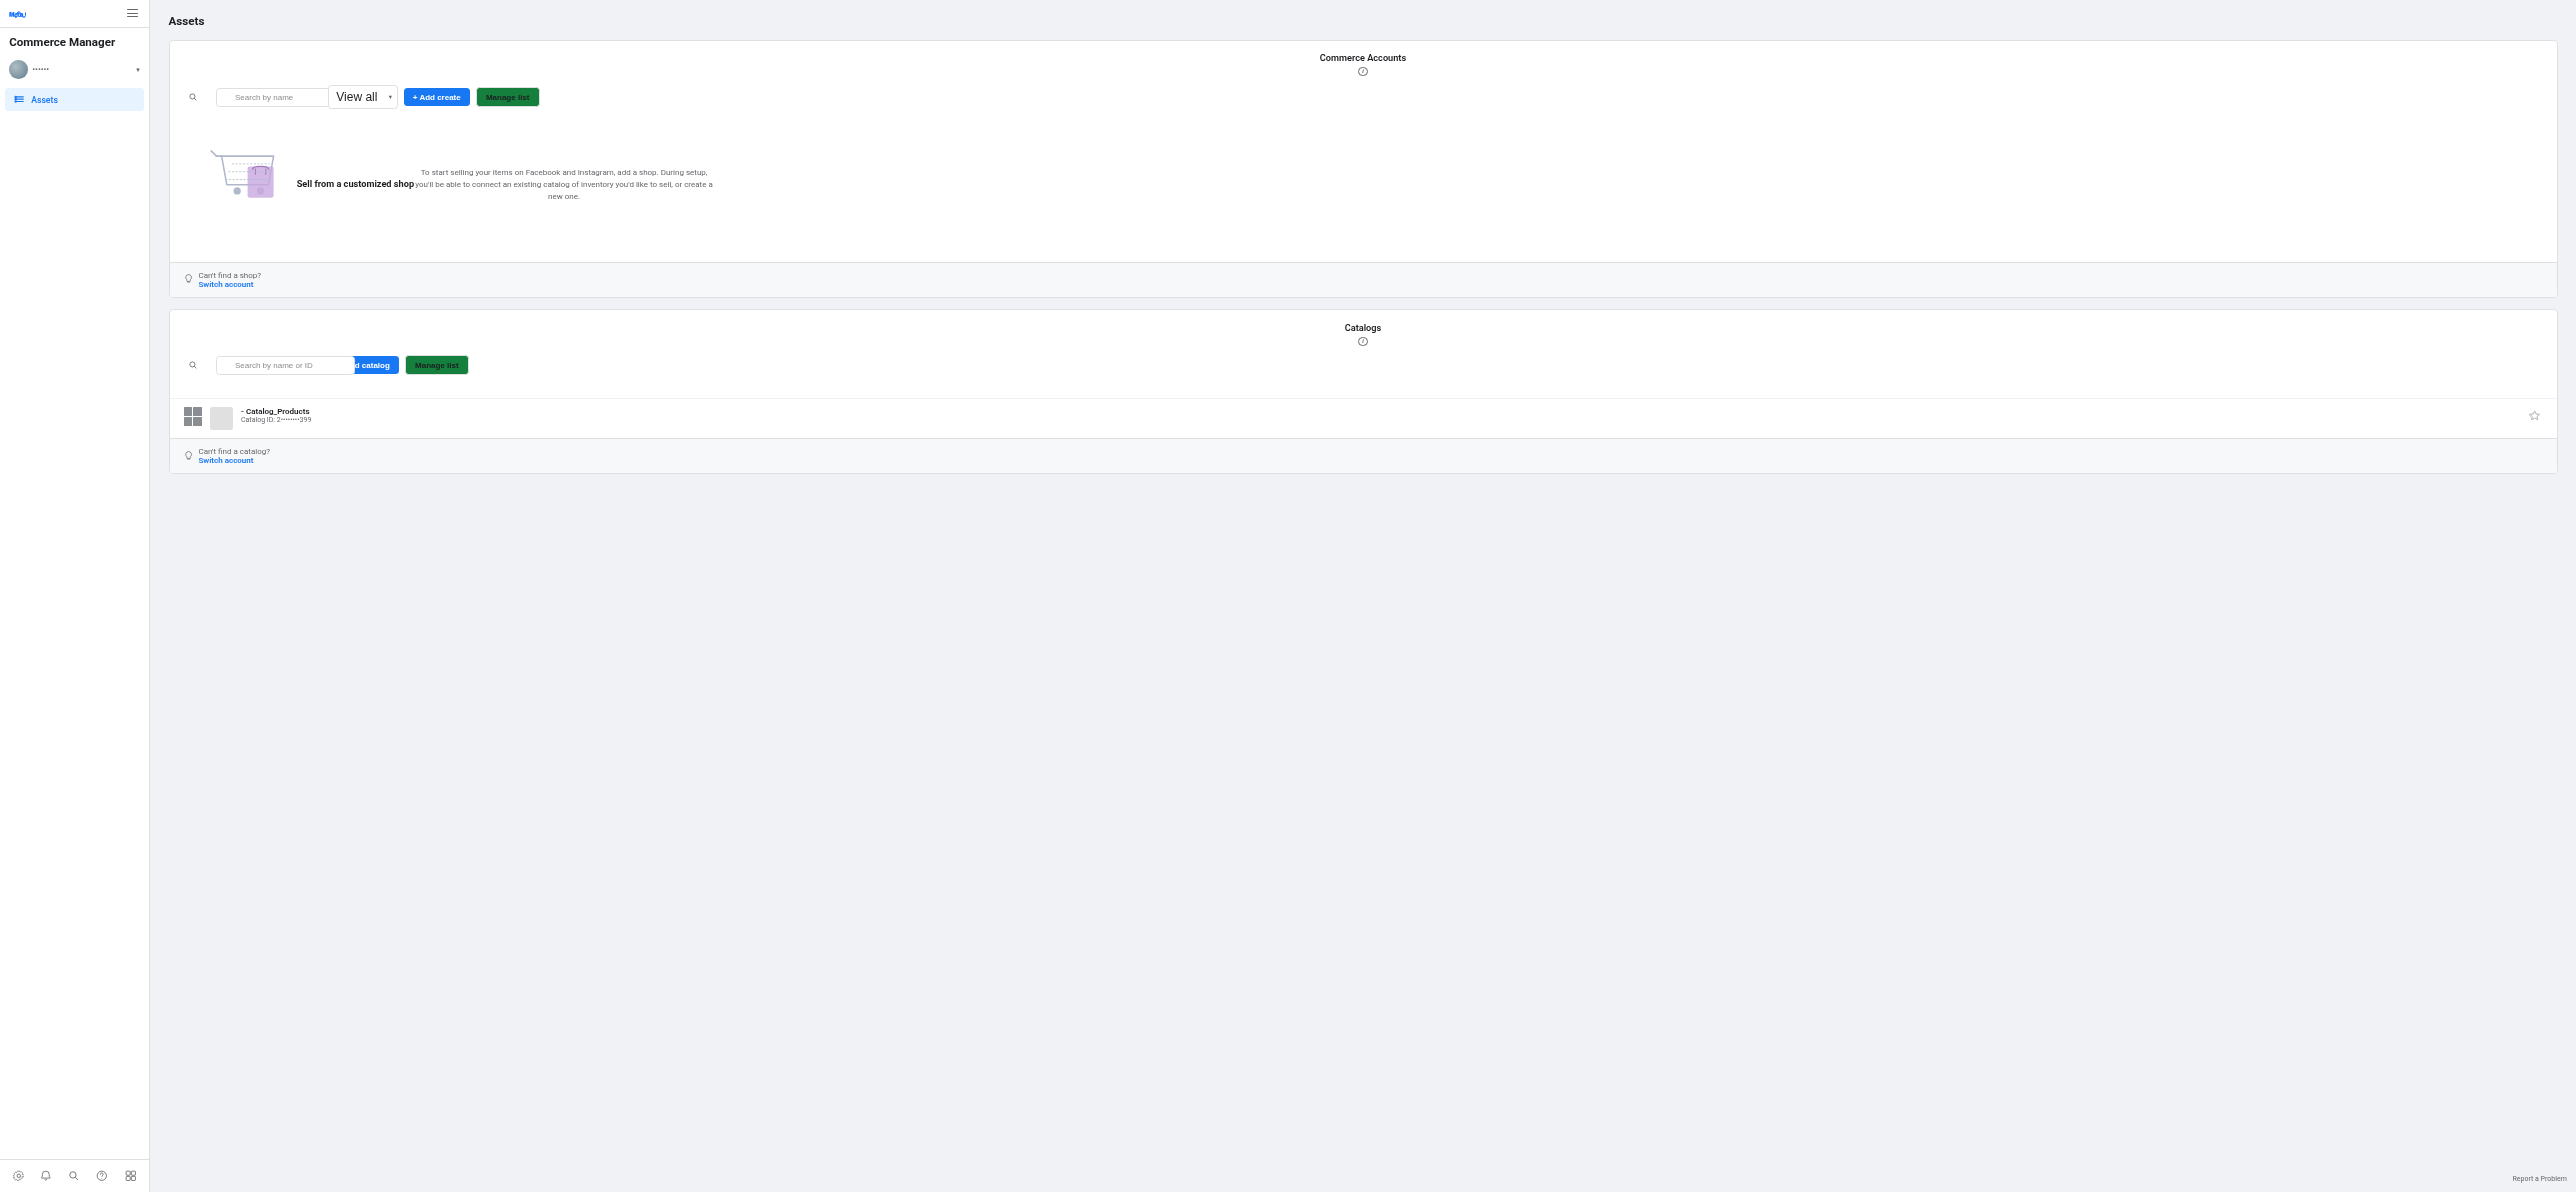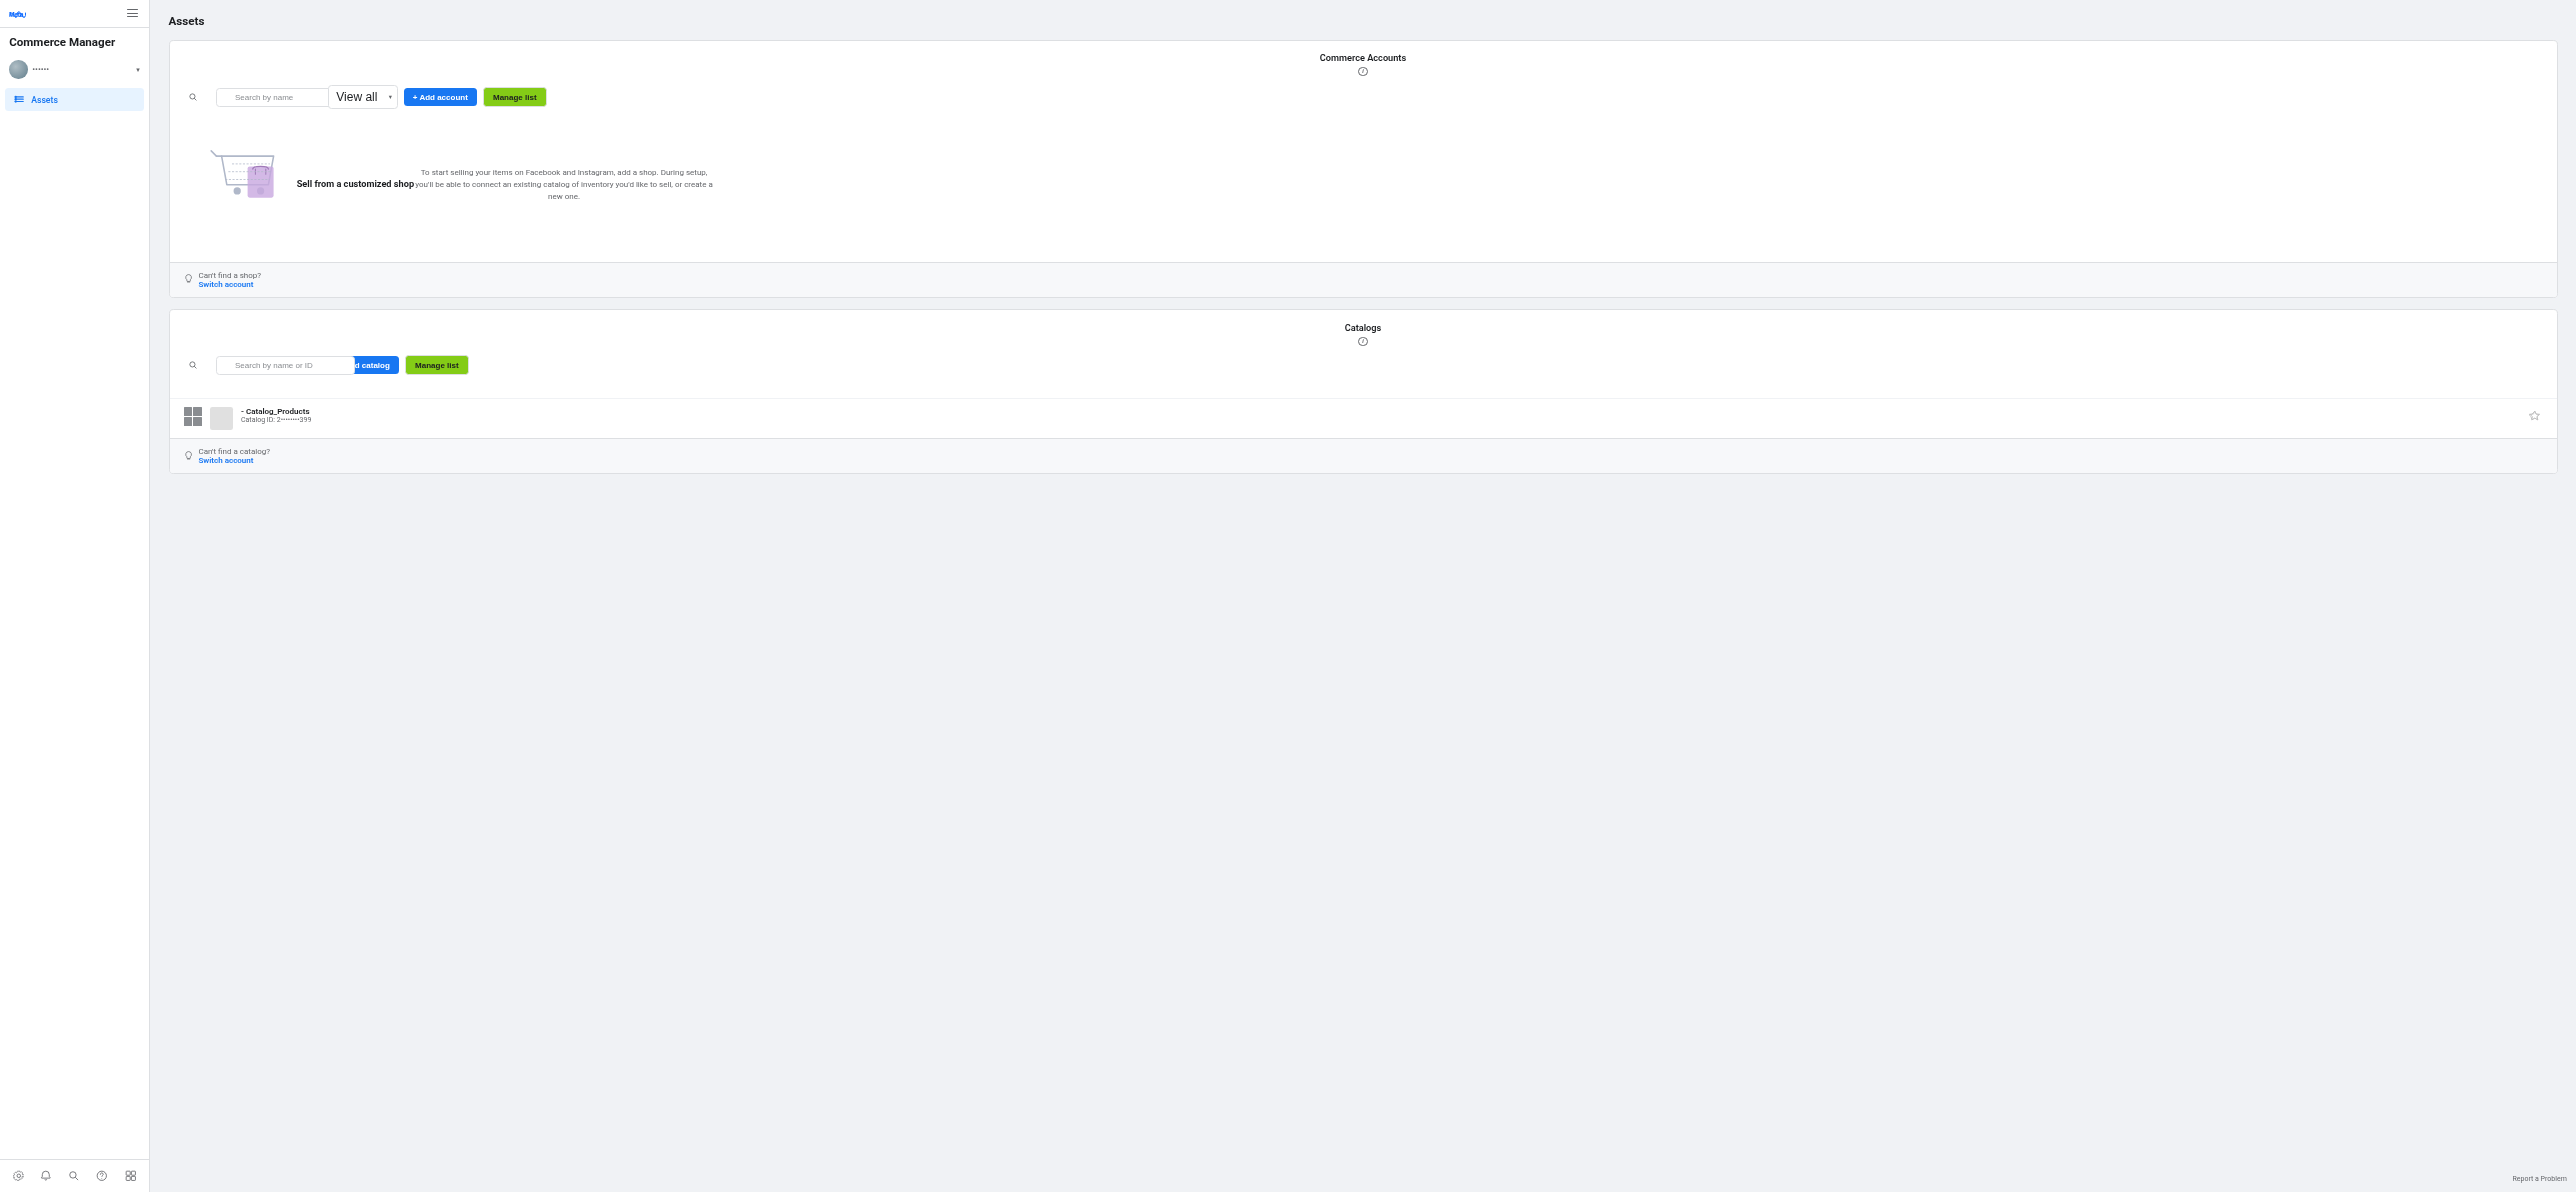--- a/index.html
+++ b/index.html
@@ -248,21 +248,21 @@
       padding: 4.6px 9.2px;
       font-size: 8px;
       font-weight: 600;
       cursor: pointer;
       display: flex;
       align-items: center;
       gap: 3.5px;
       white-space: nowrap;
     }
     .btn-secondary {
-      background: #84cc16;
+      background: #15803d;
       color: #1c1e21;
       border: 0.6px solid #dddfe2;
       border-radius: 3.5px;
       padding: 4.6px 9.2px;
       font-size: 8px;
       font-weight: 600;
       cursor: pointer;
       white-space: nowrap;
     }
 
@@ -505,21 +505,21 @@
           <input class="search-input" type="text" placeholder="Search by name" style="">
         </div>
         <div class="filter-select-wrap">
           <select class="filter-select">
             <option>View all</option>
             <option>Active</option>
             <option>Inactive</option>
           </select>
           <span class="select-chevron">▾</span>
         </div>
-        <button class="btn-primary">+ Add account</button>
+        <button class="btn-primary">+ Add create</button>
         <button class="btn-secondary">Manage list</button>
       </div>
 
       <div class="empty-state">
 
         <svg class="shopping-cart-illustration" viewBox="0 0 200 150" fill="none" xmlns="http://www.w3.org/2000/svg">
 
           <path d="M55 30 L65 85 L145 85 L155 30 Z" fill="none" stroke="#b0b8c9" stroke-width="3" stroke-linejoin="round"></path>
 
           <path d="M45 30 L55 30" stroke="#b0b8c9" stroke-width="3" stroke-linecap="round"></path>

